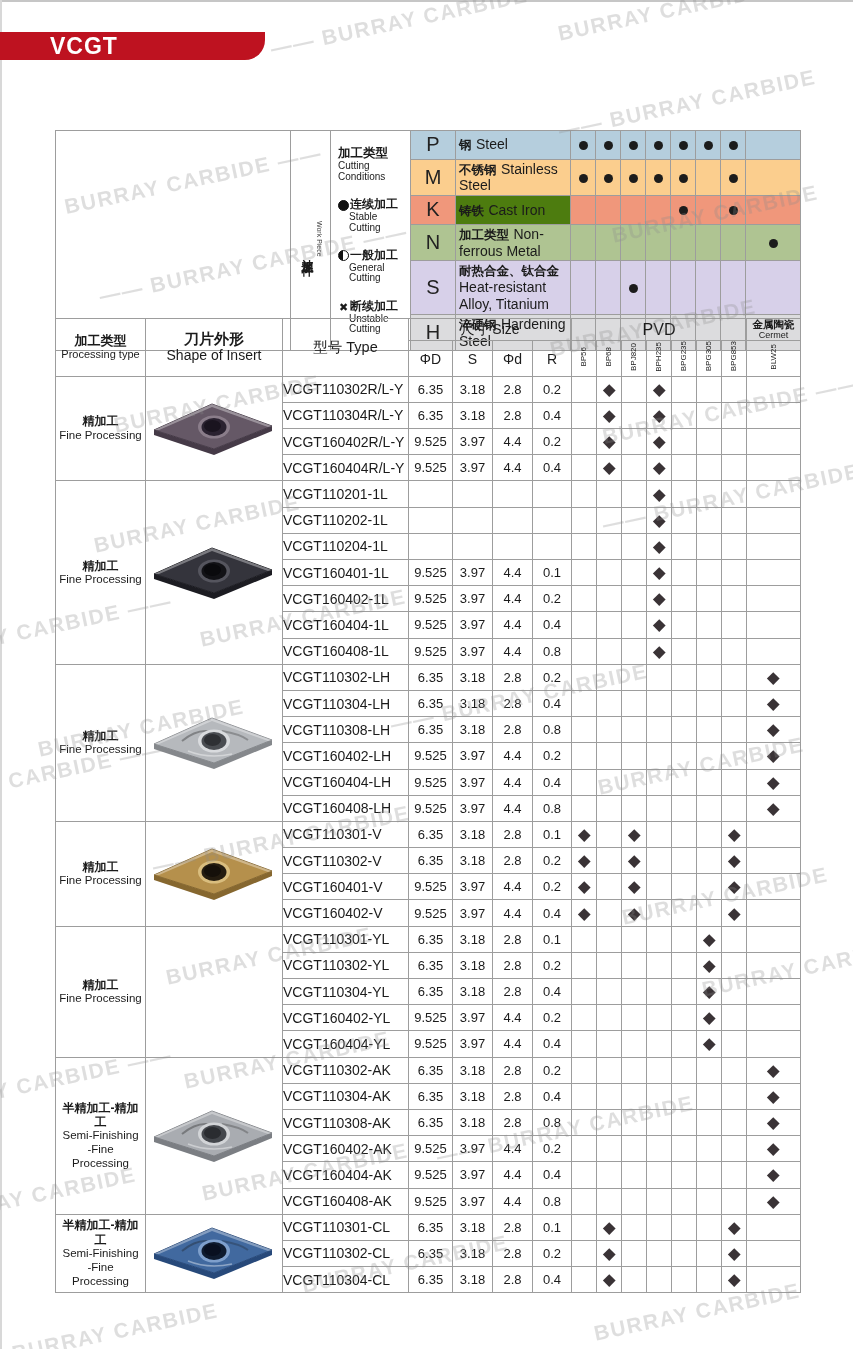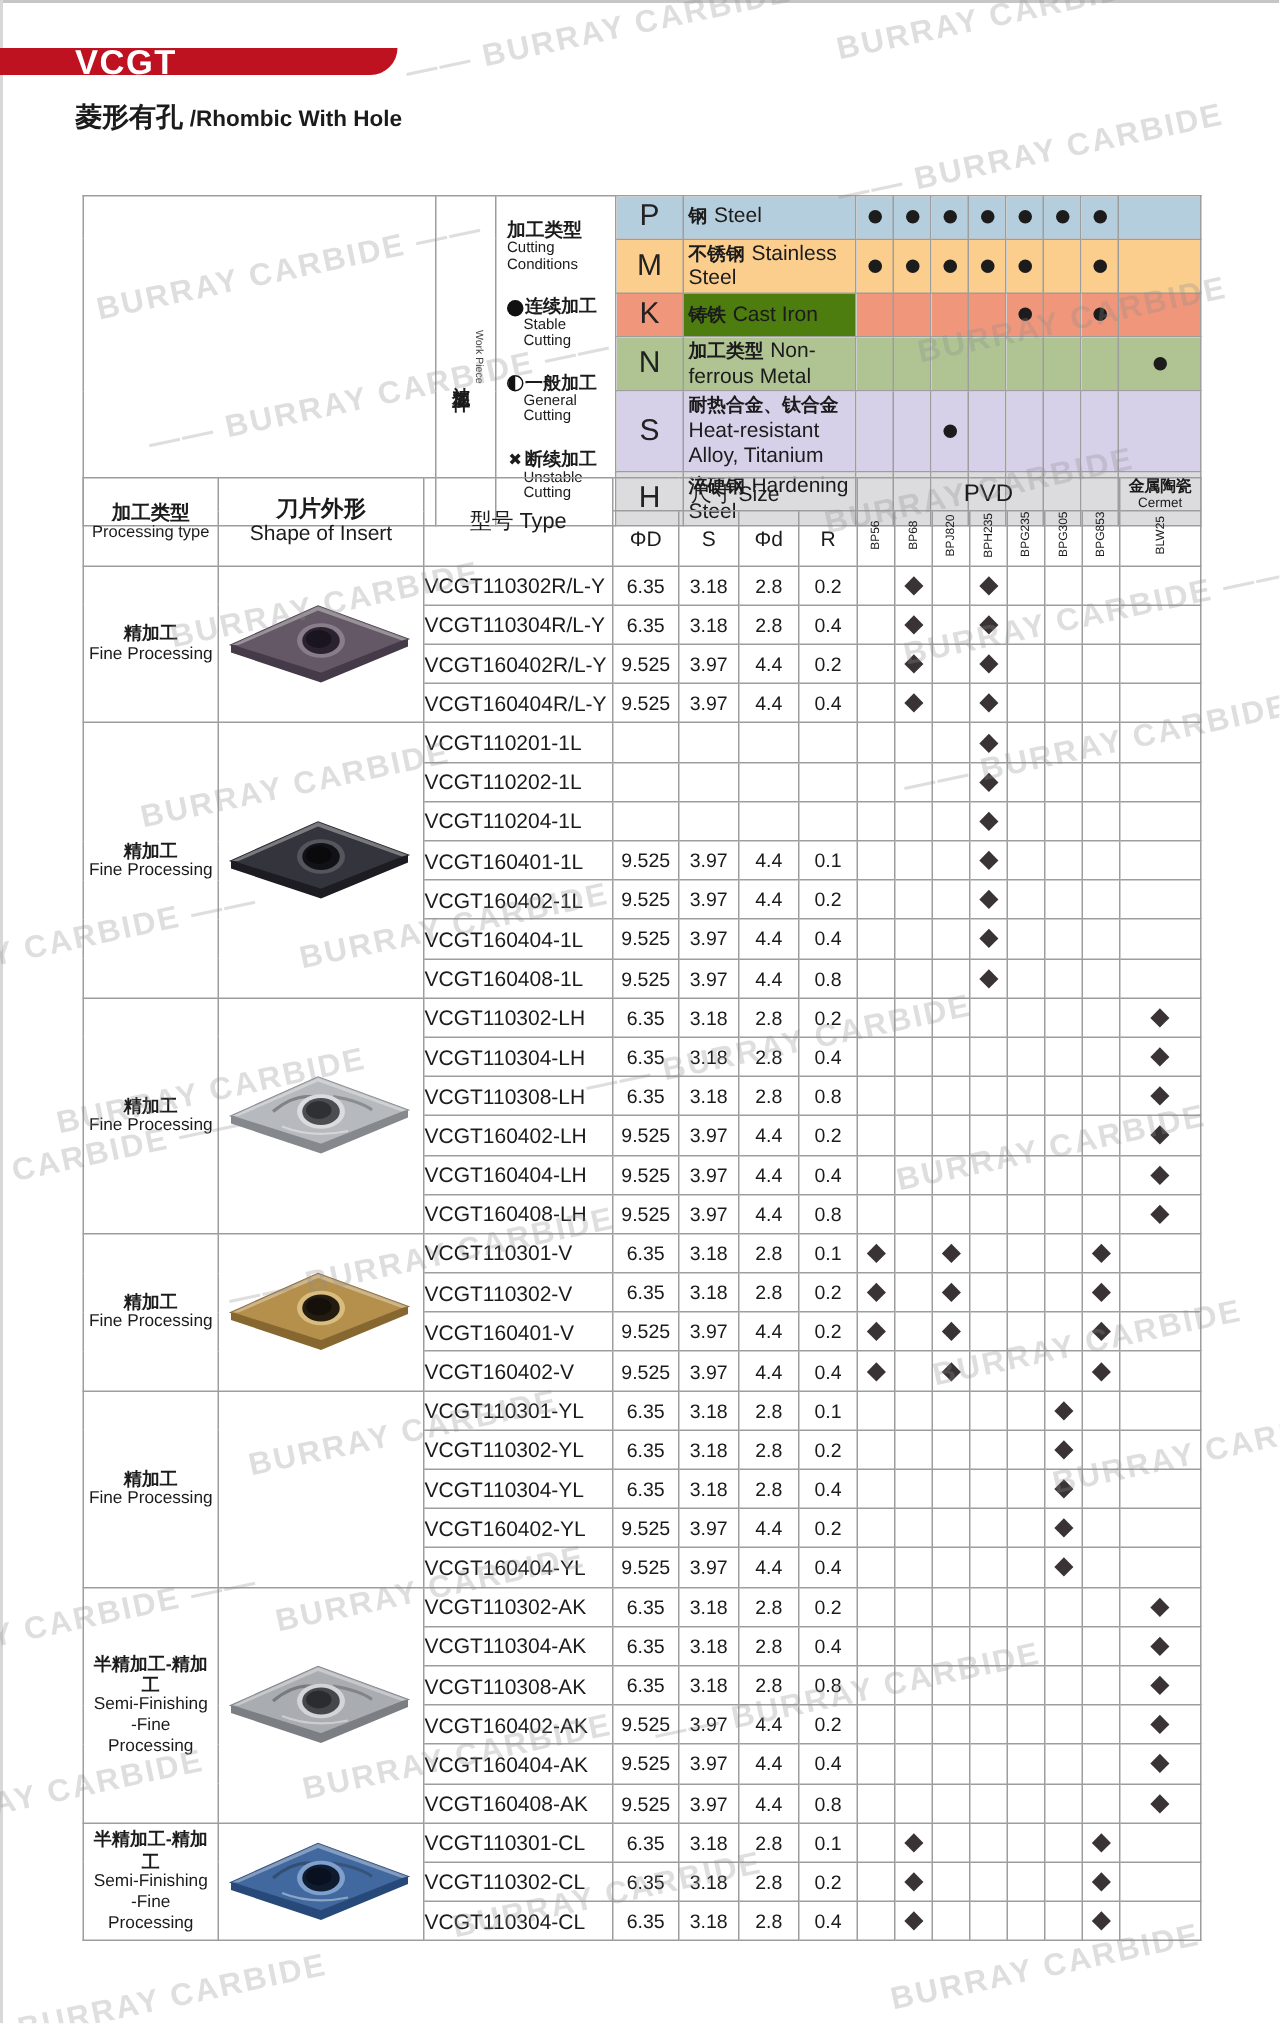--- a/index.html
+++ b/index.html
@@ -7,21 +7,21 @@
   .page{position:relative;width:853px;height:1349px;background:#fff;overflow:hidden;}
   .edge-top{position:absolute;top:0;left:0;width:100%;height:2px;background:#c6c6c6;}
   .edge-left{position:absolute;top:0;left:0;width:2px;height:100%;background:#d8d8d8;}
 
   
   .wm-layer{position:absolute;inset:0;pointer-events:none;z-index:40;}
   .wm{position:absolute;font-weight:bold;font-size:21px;letter-spacing:1.5px;color:#8c8c8c;
       opacity:.28;transform:rotate(-12deg);white-space:nowrap;}
 
   
-  .banner{position:absolute;left:0;top:32px;width:265px;height:18px;background:#be1220;
+  .banner{position:absolute;left:0;top:32px;width:265px;height:28px;background:#be1220;
           border-radius:0 0 20px 0;display:flex;align-items:center;z-index:2;}
   .banner .series{color:#fff;font-weight:bold;font-size:23px;margin-left:50px;letter-spacing:1px;}
   .subtitle{position:absolute;left:50px;top:66px;z-index:2;}
   .subtitle .cn{font-weight:bold;font-size:18px;}
   .subtitle .en{font-weight:bold;font-size:15px;}
 
   table{border-collapse:collapse;table-layout:fixed;}
   td,th{box-sizing:border-box;}
 
   
@@ -79,24 +79,20 @@
 </style>
 </head>
 <body>
 
 <div class="page">
   <div class="edge-top"></div>
   <div class="edge-left"></div>
 
   <div class="banner" style="background: rgb(190, 18, 32);">
     <span class="series">VCGT</span>
-  </div>
-  <div class="subtitle">
-    <span class="cn">菱形有孔</span>
-    <span class="en">/Rhombic With Hole</span>
   </div>
 
   <table class="mat">
     <colgroup>
       <col style="width:235px">
         <col style="width:40px">
         <col style="width:80px">
       <col style="width:45px">
         <col style="width:115px">
       <col style="width:25px">

